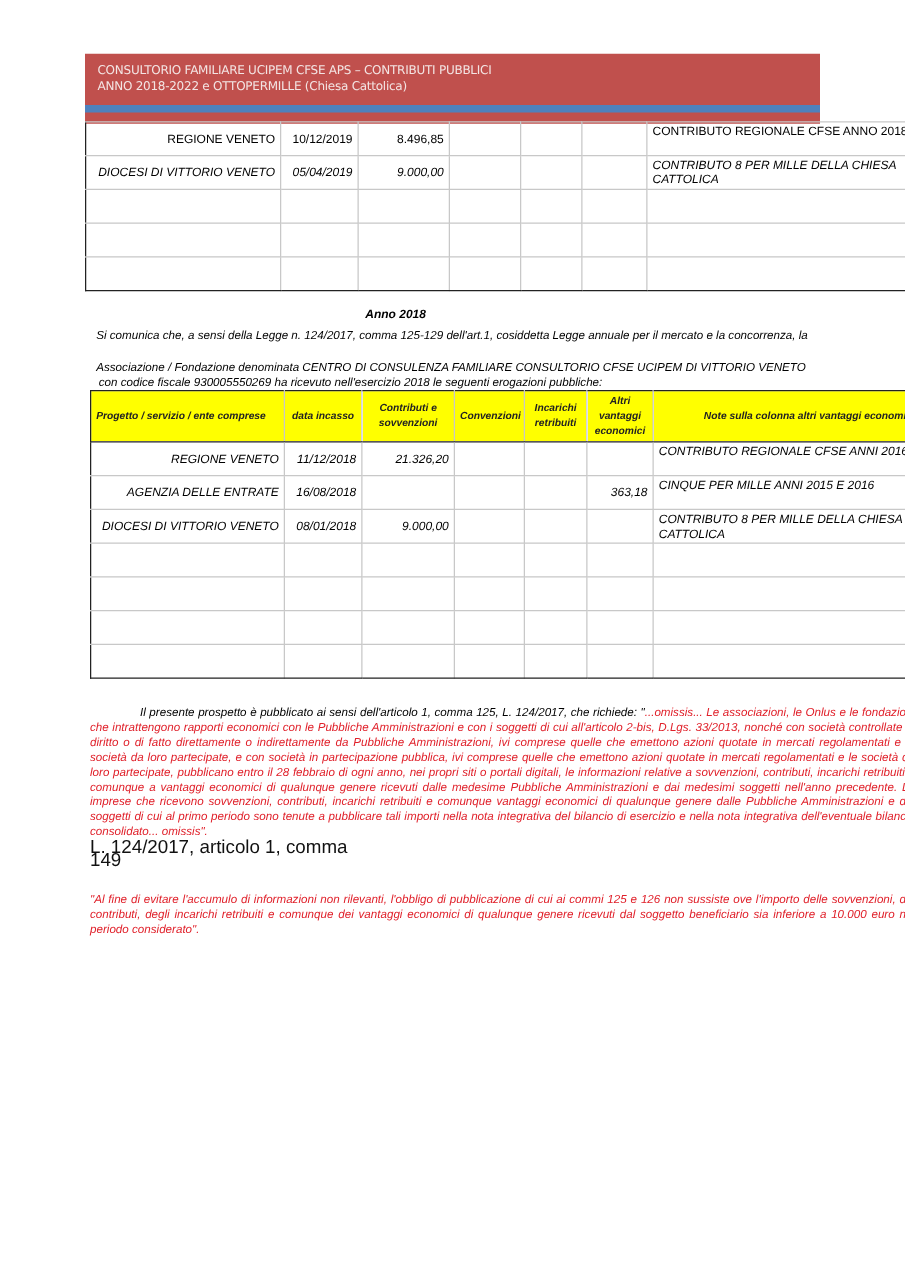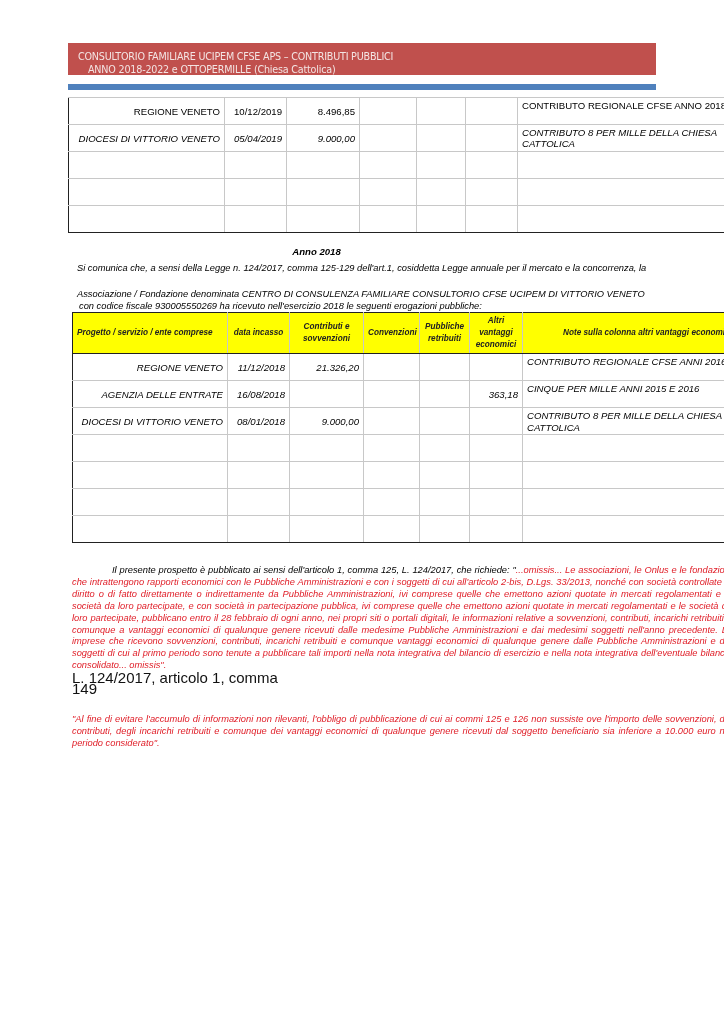--- a/index.html
+++ b/index.html
@@ -1,20 +1,20 @@
 <!DOCTYPE html>
 <html><head>
 <meta charset="utf-8">
 <style>
   html, body { margin:0; padding:0; background:#ffffff; }
   body { width:724px; height:1024px; position:relative; overflow:hidden; font-family:"Liberation Sans", sans-serif; color:#000; }
-  .banner { position:absolute; left:68px; top:43px; width:588px; height:32px; background:#c0504d; }
+  .banner { position:absolute; left:68px; top:43px; width:588px; height:56px; background:#c0504d; }
   .banner-line { position:absolute; left:10px; color:#f3e4e3; font-family:"DejaVu Sans", sans-serif; font-size:9.6px; letter-spacing:-0.2px; }
   .banner .l1 { top:8px; }
-  .banner .l2 { top:21px;margin-left:10px; }
+  .banner .l2 { top:21px; }
   .blue-bar { position:absolute; left:68px; top:84px; width:588px; height:6px; background:#4f81bd; }
 
   table { border-collapse:collapse; position:absolute; table-layout:fixed; }
   td, th { border:1px solid #c8c8c8; padding:0 4px; font-size:9.6px; overflow:hidden; }
   td.bl, th.bl { border-left:1.5px solid #222;text-align:right; }
   tr.last td { border-bottom:1.5px solid #222; }
 
   #t2019 { left:68px; top:97px; width:700px; }
   #t2019 td { height:24px; }
   .it { font-style:italic; }
@@ -121,21 +121,21 @@
       <col style="width:50px">
       <col style="width:53px">
       <col style="width:250px">
   </colgroup>
   <thead>
     <tr>
       <th class="bl first">Progetto / servizio / ente comprese</th>
       <th class="bl">data incasso</th>
       <th class="bl">Contributi e sovvenzioni</th>
       <th>Convenzioni</th>
-      <th>Pubbliche retribuiti</th>
+      <th>Incarichi retribuiti</th>
       <th class="bl">Altri vantaggi economici</th>
       <th>Note sulla colonna altri vantaggi economici</th>
     </tr>
   </thead>
   <tbody id="t2018-body">
       <tr>
         <td class="bl it">REGIONE VENETO</td>
         <td class="bl num it">11/12/2018</td>
         <td class="bl num it">21.326,20</td>
         <td class=" it"></td>

